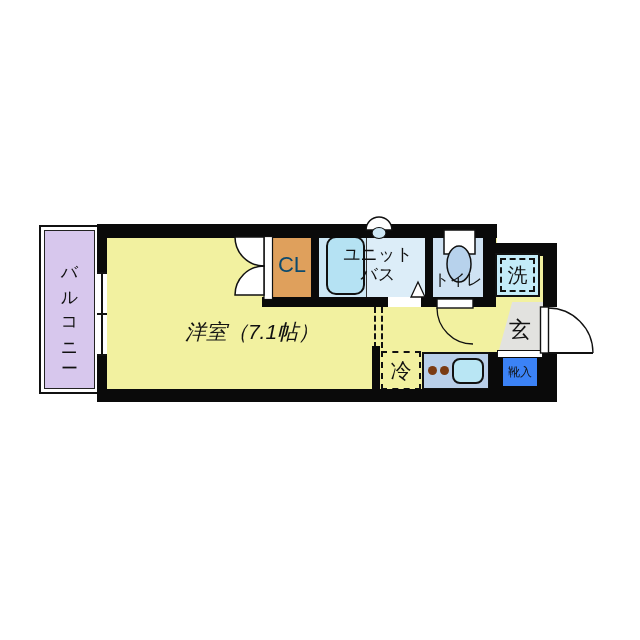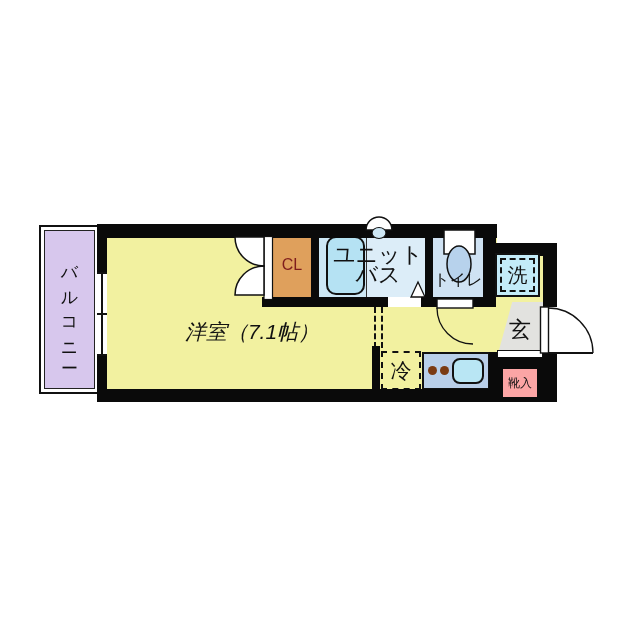--- a/index.html
+++ b/index.html
@@ -14,21 +14,21 @@
 
   
   #balcony-outer { left:39px; top:225px; width:63px; height:169px; background:#fff; border:2px solid #111; }
   #balcony { left:44px; top:230px; width:51px; height:159px; background:#d7c7ed; border:1px solid #222;
              display:flex; align-items:center; justify-content:center; }
   #balcony .label { writing-mode:vertical-rl; text-orientation:upright; font-size:17px; letter-spacing:7px; }
   #room-a { left:100px; top:228px; width:397px; height:166px; background:#f2f1a0; }
   #room-b { left:490px; top:250px; width:60px; height:144px; background:#f2f1a0; }
   #closet { left:272px; top:231px; width:40px; height:67px; background:#dfa05c;
             display:flex; align-items:center; justify-content:center; }
-  #closet .label { font-size:16px; color:#7f1d1d; }
+  #closet .label { font-size:22px; color:#0c4a6e; }
   #bath { left:318px; top:235px; width:108px; height:64px; background:#cde7f5; }
   #bath-right { left:366px; top:235px; width:60px; height:64px; background:#dcedf8; border-left:1px solid #333; }
   #bathtub { left:326px; top:236px; width:39px; height:59px; background:#b5e2f3; border:2px solid #111; border-radius:10px; }
   #toilet-room { left:433px; top:235px; width:50px; height:65px; background:#cfe2f3; }
   #genkan { left:499px; top:302px; width:44px; height:48px; background:#e2e2df;
             clip-path:polygon(30% 0, 100% 0, 100% 100%, 0 100%); }
   #kitchen-counter { left:422px; top:352px; width:68px; height:38px; background:#b9cfe9; border:2px solid #111; }
   #burner-1 { left:428px; top:366px; width:9px; height:9px; border-radius:50%; background:#7b3a12; }
   #burner-2 { left:440px; top:366px; width:9px; height:9px; border-radius:50%; background:#7b3a12; }
   #sink { left:452px; top:358px; width:32px; height:26px; background:#b9e6f4; border:2px solid #111; border-radius:8px; }
@@ -60,27 +60,27 @@
   #window-tick-top { top:272px; } #window-tick-mid { top:313px; } #window-tick-bot { top:354px; }
   #window-rail { left:101px; top:272px; width:2px; height:84px; background:#111; }
 
   
   #washer-box { left:495px; top:253px; width:45px; height:44px; background:#c3ebf8; border:2px solid #111;
                 display:flex; align-items:center; justify-content:center; }
   #washer-inner { left:3px; top:3px; right:3px; bottom:3px; border:2px dashed #111; }
   #washer-box .label { font-size:20px; z-index:1; }
   #genkan-step { left:497px; top:350px; width:46px; height:8px; background:#fff; border:1px solid #111; }
   #shoe-box { left:497px; top:357px; width:46px; height:37px; background:#0a0a0a; }
-  #shoe-inner { left:6px; top:12px; width:34px; height:28px; background:#fca5a5;
+  #shoe-inner { left:6px; top:1px; width:34px; height:28px; background:#3b82f6;
                 display:flex; align-items:center; justify-content:center; }
   #shoe-inner .label { font-size:12px; }
 
   
   #room-label { left:152px; top:318px; width:200px; text-align:center; font-size:21px;font-style:italic; }
-  #bath-label { left:324px; top:245px; width:108px; text-align:center; font-size:22px; line-height:20px; }
+  #bath-label { left:324px; top:245px; width:108px; text-align:center; font-size:17px; line-height:20px; }
   #toilet-label { left:429px; top:270px; width:58px; text-align:center; font-size:16px; }
   #entrance-label { left:509px; top:315px; font-size:22px; }
 
   #overlay { position:absolute; left:0; top:0; pointer-events:none; }
 </style>
 </head>
 <body>
 
 <div id="plan">
 

